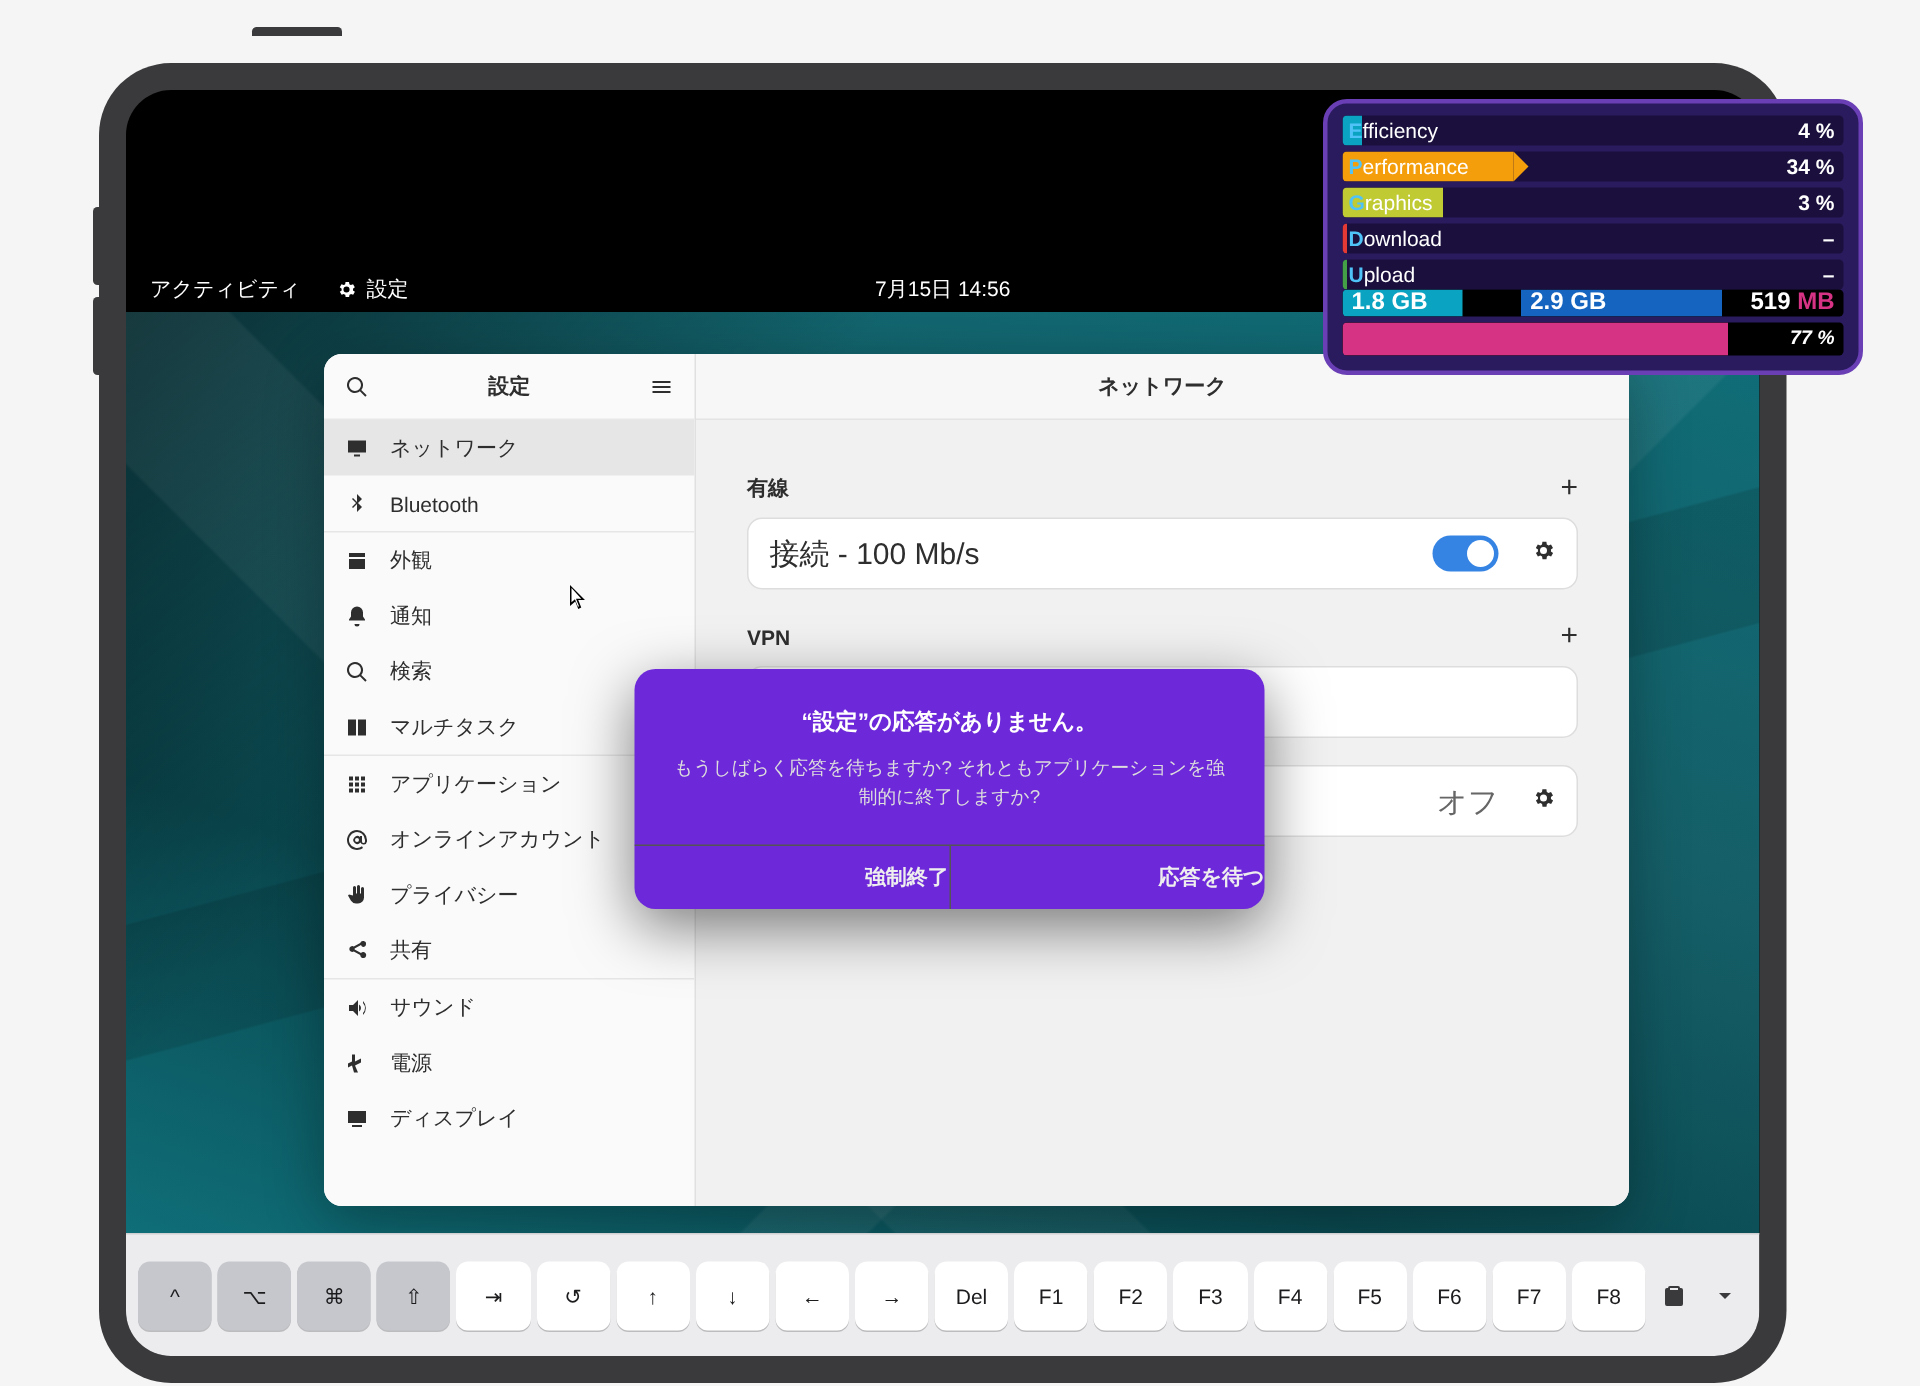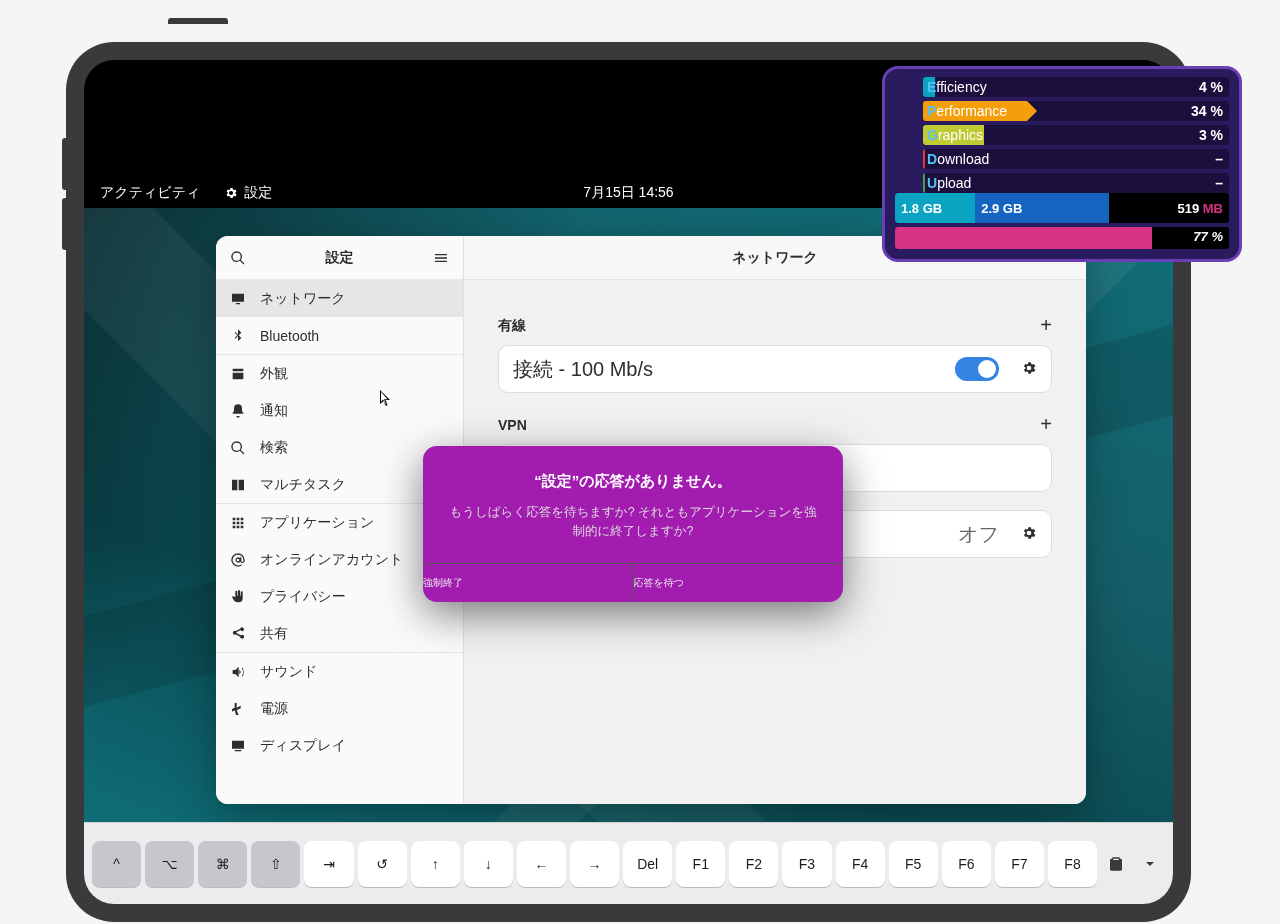--- a/index.html
+++ b/index.html
@@ -91,44 +91,44 @@
   .gear-btn svg { width:16px; height:16px; fill:#2e2e2e; }
   .off-text { color:#666; }
 
   
   .cursor { position:absolute; top:330px; left:296px; width:12px; height:18px; }
   .cursor svg { width:12px; height:18px; }
 
   
   .dialog {
     position:absolute; top:386px; left:339px; width:420px;
-    background:#a21caf; color:#eee; border-radius:14px; box-shadow:0 12px 40px rgba(0,0,0,0.5);
+    background:#6d28d9; color:#eee; border-radius:14px; box-shadow:0 12px 40px rgba(0,0,0,0.5);
     overflow:hidden; font-size:14px;
   }
   .dlg-body { padding:26px 24px 22px; text-align:center; }
   .dlg-title { font-weight:700; font-size:15px; margin-bottom:12px; color:#fff; }
   .dlg-msg { font-size:12.5px; line-height:1.5; color:#ddd; }
   .dlg-btns { display:flex; border-top:1px solid #555; }
-  .dlg-btn { flex:1; text-align:left; padding:12px 0; font-size:10px; border-right:1px solid #555; font-weight:400; }
+  .dlg-btn { flex:1; text-align:right; padding:12px 0; font-size:14px; border-right:1px solid #555; font-weight:700; }
   .dlg-btn:last-child { border-right:none; }
 
   
   .stats {
     position:absolute; top:66px; right:38px; width:360px;
     background:#2a1a5e; border:3px solid #6a3fb5; border-radius:16px;
     padding:8px 10px 10px; color:#fff; font-size:14px;
   }
-  .st-row { position:relative; height:20px; margin-bottom:4px; border-radius:3px; background:rgba(0,0,0,0.35); overflow:hidden; display:flex; align-items:center;margin-left:28px; }
+  .st-row { position:relative; height:20px; margin-bottom:4px; border-radius:3px; background:rgba(0,0,0,0.35); overflow:hidden; display:flex; align-items:center; }
   .st-row:last-child { margin-bottom:0; }
   .st-fill { position:absolute; left:0; top:0; bottom:0; }
   .st-label { position:relative; z-index:2; padding-left:4px; font-weight:500; }
   .st-label .caps { color:#4fc3f7; font-weight:700; }
   .st-val { position:absolute; right:6px; z-index:2; font-weight:600; }
   .perf-arrow { position:absolute; z-index:2; right:-10px; top:0; width:0; height:0; border-top:10px solid transparent; border-bottom:10px solid transparent; border-left:10px solid #f59e0b; }
-  .mem-row { display:flex; gap:0; height:30px; border-radius:3px; overflow:hidden; align-items:center; font-size:13px; font-weight:700; margin-bottom:4px; position:relative; background:#000;}
+  .mem-row { display:flex; gap:0; height:18px; border-radius:3px; overflow:hidden; align-items:center; font-size:16px; font-weight:700; margin-bottom:4px; position:relative; background:#000;}
   .mem-seg { height:100%; display:flex; align-items:center; padding-left:6px; white-space:nowrap; }
   .mem-r { position:absolute; right:6px; }
   .pct-row { height:22px; border-radius:3px; overflow:hidden; position:relative; background:#000;font-style:italic;}
   .pct-fill { position:absolute; left:0; top:0; bottom:0; background:#d63384; }
   .pct-val { position:absolute; right:6px; top:2px; font-weight:700; font-size:13px; }
 
   
   .kbd {
     position:absolute; bottom:0; left:0; right:0; height:82px;
     background:#ececee; display:flex; align-items:center; padding:0 8px; gap:4px;
@@ -387,20 +387,20 @@
         <span class="st-val">–</span>
       </div>
       <div class="st-row">
         <div class="st-fill" style="width: 0.8%; background: rgb(67, 160, 71); position: absolute;"></div>
         <span class="st-label"><span class="caps">U</span>pload</span>
         <span class="st-val">–</span>
       </div>
     </div>
   <div class="mem-row">
     <div class="mem-seg" id="mem1" style="width: 24%; background: rgb(10, 163, 194);">1.8 GB</div>
-    <div class="mem-seg" id="mem2" style="width: 40%; background: rgb(21, 101, 192);">2.9 GB</div>
+    <div class="mem-seg" id="mem2" style="width: 40%; background: rgb(21, 101, 192); margin-left: 39px;">2.9 GB</div>
     <span class="mem-r" id="memr" style="color: rgb(255, 255, 255);">519 <span style="color:#d63384">MB</span></span>
   </div>
   <div class="pct-row">
     <div class="pct-fill" id="diskfill" style="width: 77%;"></div>
     <span class="pct-val">77 %</span>
   </div>
 </div>
 
 </body></html>

